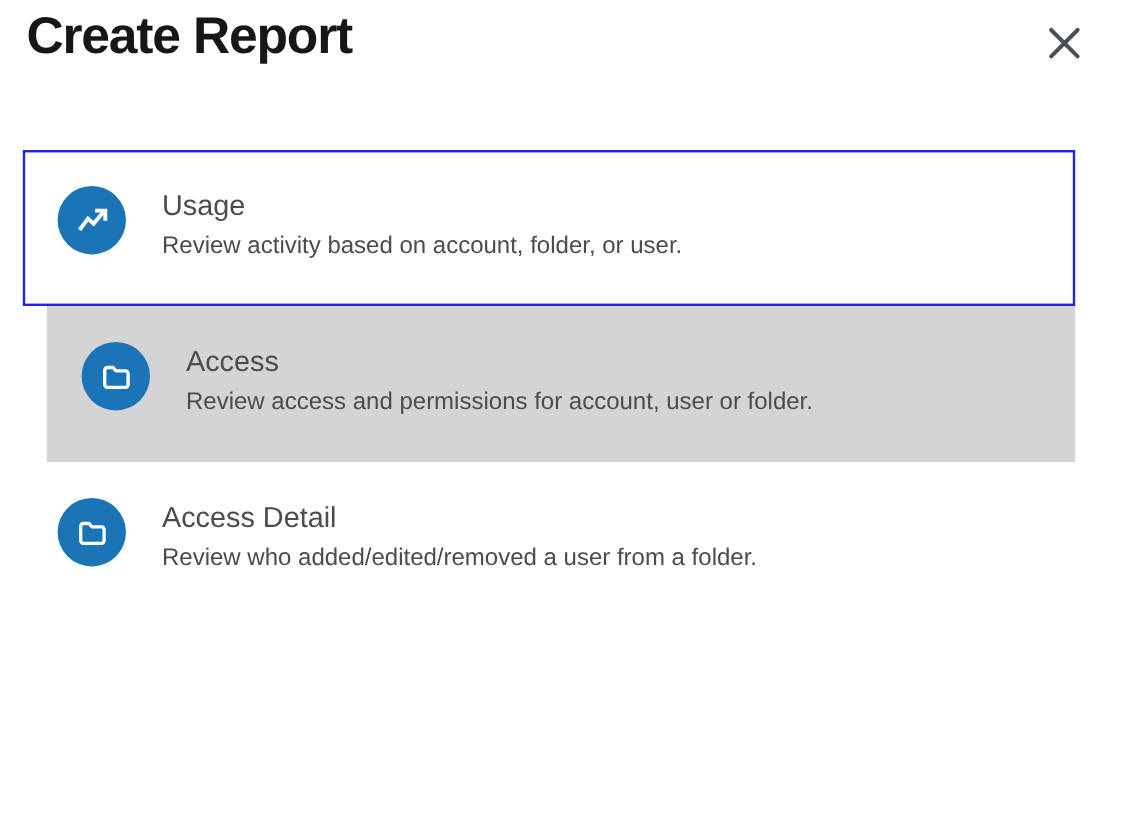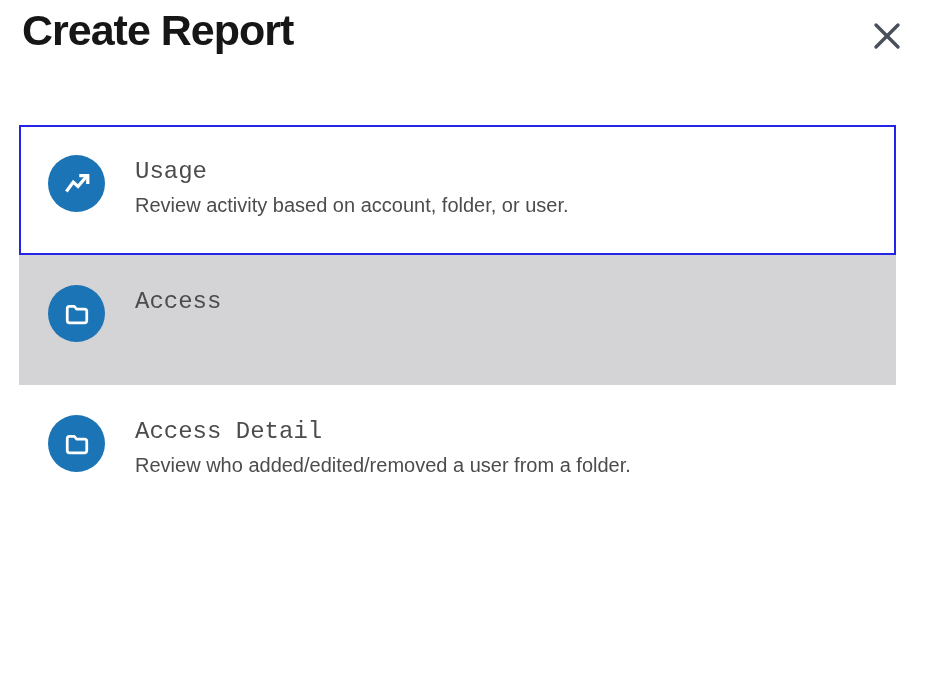--- a/index.html
+++ b/index.html
@@ -32,32 +32,31 @@
 
   .options { position:absolute; left:19px; top:125px; width:877px; }
   .option {
     height:130px; display:flex; align-items:flex-start;
     padding:30px 0 0 29px; cursor:pointer; background:#fff;
   }
   .option.selected {
     border:2px solid var(--accent-border,#2424e8);
     padding:28px 0 0 27px;
   }
-  .option.hover { background:var(--hover-gray,#d4d4d6); }
+  .option.hover { background:var(--hover-gray,#d4d4d6);margin-left:20px; }
 
   .icon-circle {
     flex:none; width:57px; height:57px; border-radius:50%;
     background:var(--icon-blue,#1b74b5);
     display:flex; align-items:center; justify-content:center;
   }
   .texts { margin-left:30px; padding-top:2px; }
   .option-title {
     font-size:24px; font-weight:400; line-height:30px;
     color:var(--title-text,#4c4c4c);
-    font-family:Liberation Mono, monospace;
   }
   .option-desc {
     margin-top:6px; font-size:20px; line-height:24px;
     color:var(--title-text,#4c4c4c);
   }
 </style>
 </head>
 <body>
 
 <div class="dialog">
@@ -90,20 +89,21 @@
     </div>
 
     <div class="option hover">
       <span class="icon-circle">
         <svg width="30" height="30" viewBox="0 0 24 24" fill="none">
           <path d="M4.2,8.2 L4.2,17.2 C4.2,18.2 5,19 6,19 L18,19 C19,19 19.8,18.2 19.8,17.2 L19.8,9.8 C19.8,8.8 19,8 18,8 L11.6,8 L9.8,5.8 L6,5.8 C5,5.8 4.2,6.6 4.2,7.6 Z" stroke="#fff" stroke-width="2.2" stroke-linejoin="round"></path>
         </svg>
       </span>
       <div class="texts">
         <div class="option-title">Access</div>
+        <div class="option-desc">Review access and permissions for account, user or folder.</div>
       </div>
     </div>
 
     <div class="option">
       <span class="icon-circle">
         <svg width="30" height="30" viewBox="0 0 24 24" fill="none">
           <path d="M4.2,8.2 L4.2,17.2 C4.2,18.2 5,19 6,19 L18,19 C19,19 19.8,18.2 19.8,17.2 L19.8,9.8 C19.8,8.8 19,8 18,8 L11.6,8 L9.8,5.8 L6,5.8 C5,5.8 4.2,6.6 4.2,7.6 Z" stroke="#fff" stroke-width="2.2" stroke-linejoin="round"></path>
         </svg>
       </span>
       <div class="texts">

